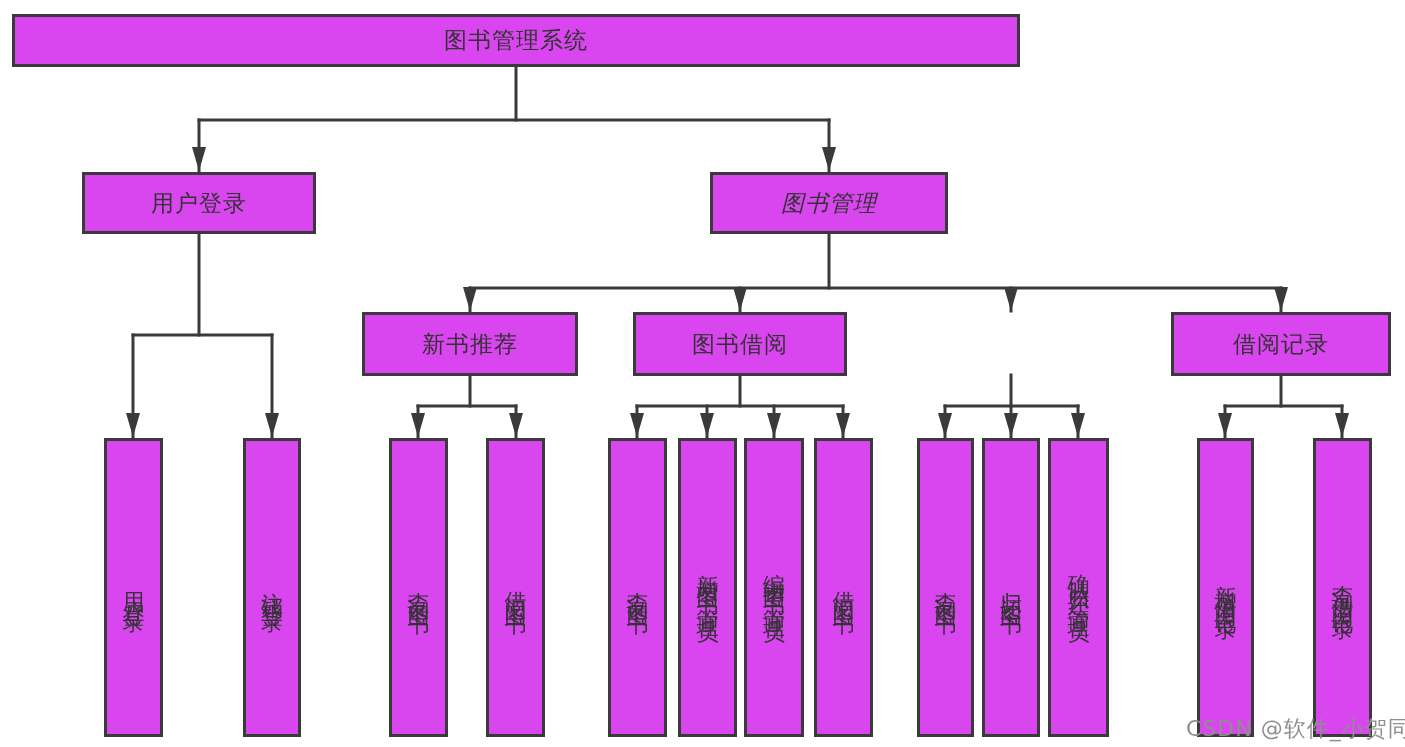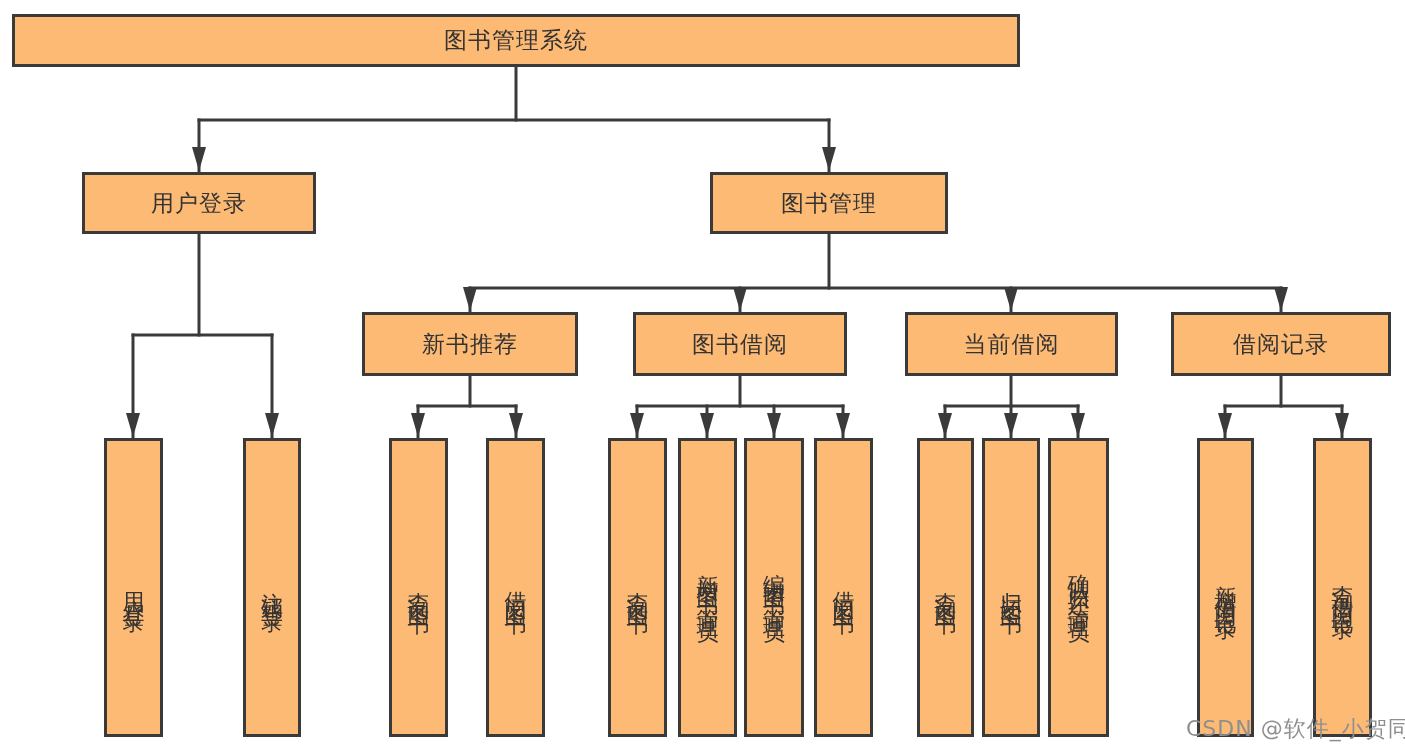--- a/index.html
+++ b/index.html
@@ -3,33 +3,33 @@
 <meta charset="utf-8">
 <style>
   html,body{margin:0;padding:0;background:#ffffff;}
   .canvas{
     position:relative;width:1405px;height:747px;background:#ffffff;
     font-family:"DejaVu Sans","Liberation Sans",sans-serif;color:#333333;overflow:hidden;
   }
   svg.connectors{position:absolute;left:0;top:0;z-index:0;}
   svg.connectors line{stroke:#3a3a3a;stroke-width:3;stroke-linecap:square;}
   .box{
-    position:absolute;box-sizing:border-box;background:#fdba74;
+    position:absolute;box-sizing:border-box;background:#d946ef;
     border:3px solid #3a3a3a;display:flex;align-items:center;justify-content:center;
     z-index:1;
   }
   .box.h{font-size:23px;letter-spacing:1px;white-space:nowrap;}
   .box.v .vtext{
     writing-mode:vertical-rl;text-orientation:mixed;
     font-size:22px;letter-spacing:7px;line-height:1;
   }
   
   .n-root{left:12px;top:14px;width:1008px;height:53px;}
   .n-userlogin{left:82px;top:172px;width:234px;height:62px;}
-  .n-bookmgmt{left:710px;top:172px;width:238px;height:62px;}
+  .n-bookmgmt{left:710px;top:172px;width:238px;height:62px;font-style:italic;}
   .n-recommend{left:362px;top:312px;width:216px;height:64px;}
   .n-borrow{left:633px;top:312px;width:214px;height:64px;}
   .n-current{left:905px;top:312px;width:213px;height:64px;}
   .n-records{left:1171px;top:312px;width:220px;height:64px;text-align:center;}
   .leaf{top:438px;height:299px;}
   .l-user0{left:104px;width:59px;}
   .l-user1{left:243px;width:58px;}
   .l-rec0{left:389px;width:59px;}
   .l-rec1{left:486px;width:59px;}
   .l-bor0{left:608px;width:59px;}
@@ -123,23 +123,20 @@
   <div class="box h n-bookmgmt">
     <span>图书管理</span>
   </div>
 
   <div class="box h n-recommend">
     <span>新书推荐</span>
   </div>
   <div class="box h n-borrow">
     <span>图书借阅</span>
   </div>
-  <div class="box h n-current">
-    <span>当前借阅</span>
-  </div>
   <div class="box h n-records">
     <span>借阅记录</span>
   </div>
 
   <div class="box v leaf l-user0">
     <span class="vtext">用户登录</span>
   </div>
   <div class="box v leaf l-user1">
     <span class="vtext">注销登录</span>
   </div>

